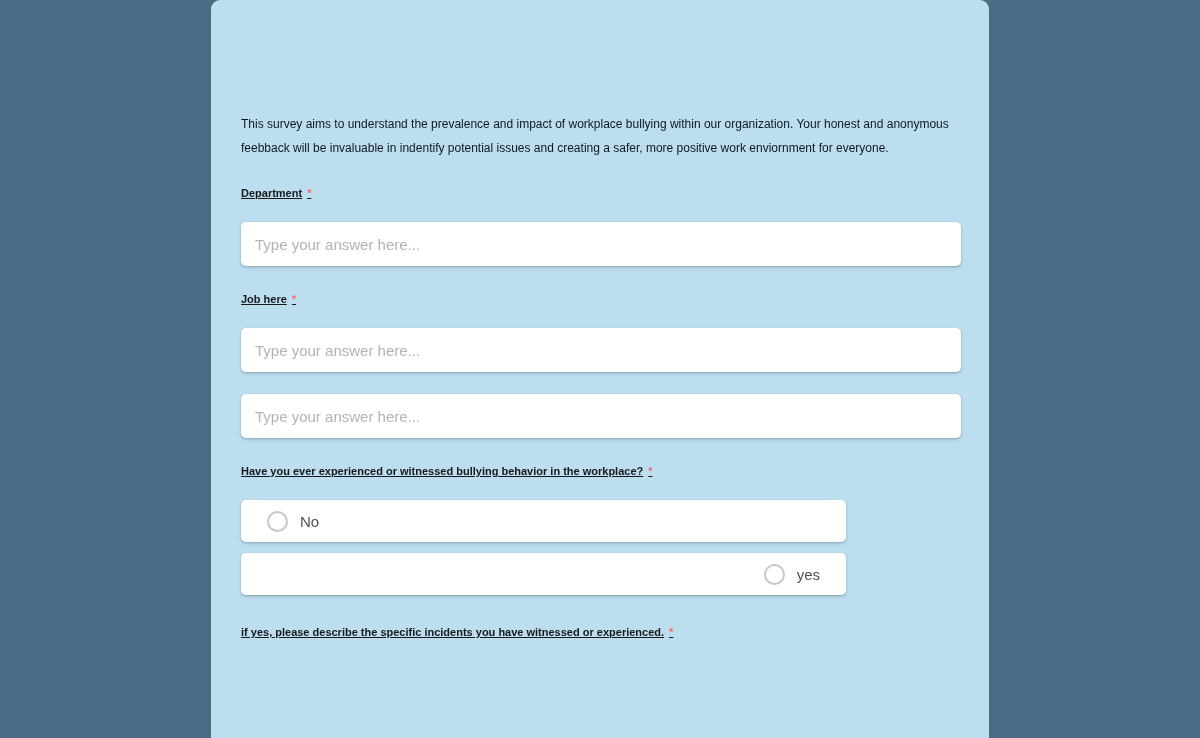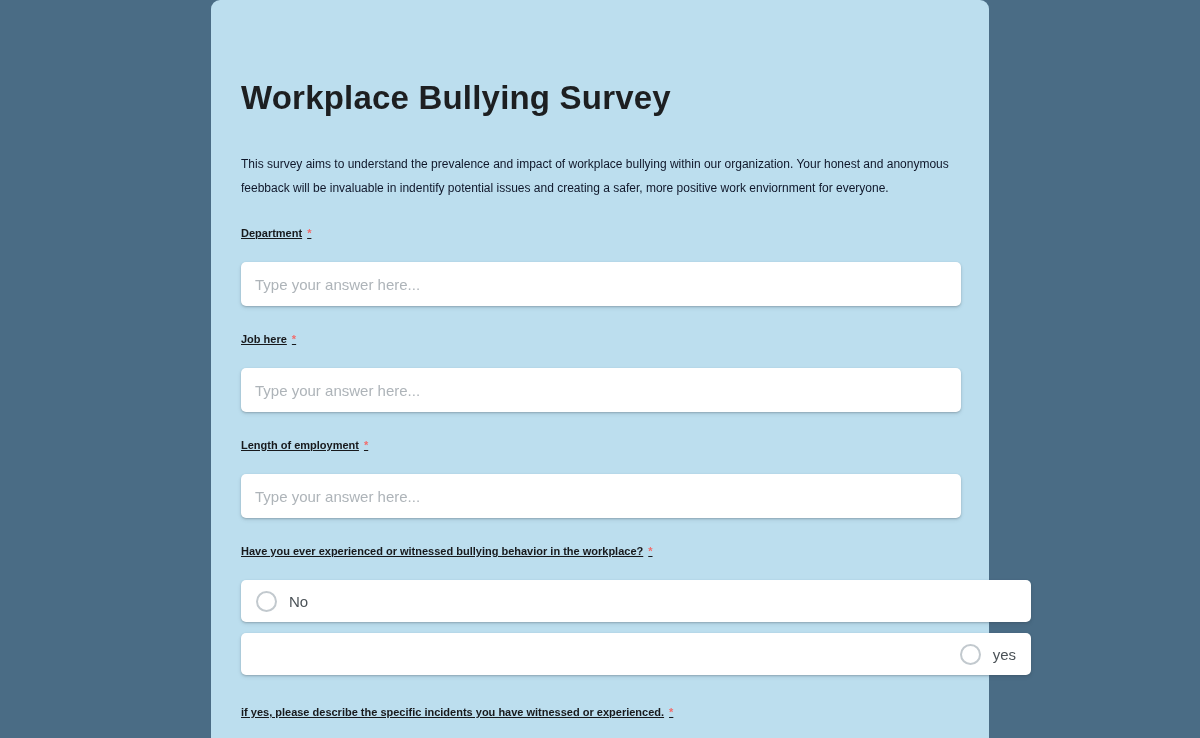--- a/index.html
+++ b/index.html
@@ -64,28 +64,28 @@
     box-shadow: 0 1px 2px rgba(50, 60, 70, 0.28), 0 2px 4px rgba(50, 60, 70, 0.10);
     padding: 6px 14px;
     font-size: 15px;
     color: #333;
     font-family: "Liberation Sans", sans-serif;
     outline: none;
   }
   .text-input::placeholder { color: #aeb4b9; opacity: 1; }
 
   .radio-option {
-    width: 790px;
+    width: 605px;
     height: 42px;
     border-radius: 5px;
     background: #ffffff;
     box-shadow: 0 1px 2px rgba(50, 60, 70, 0.28), 0 2px 4px rgba(50, 60, 70, 0.10);
     display: flex;
     align-items: center;
-    padding: 0 15px;
+    padding: 0 26px;
     cursor: pointer;
   }
   .radio-option + .radio-option { margin-top: 11px; justify-content: flex-end; }
 
   .radio-circle {
     width: 21px;
     height: 21px;
     border-radius: 50%;
     border: 2px solid #c2c9ce;
     background: #ffffff;
@@ -96,42 +96,38 @@
     margin-left: 12px;
     font-size: 15px;
     color: #4b5257;
   }
 </style>
 </head>
 <body>
 
 <div class="survey-card">
 
-  <h1 class="survey-title">Workplace Bullying Survey</h1>
 
   <p class="survey-description">This survey aims to understand the prevalence and impact of workplace bullying within our organization. Your honest and anonymous feebback will be invaluable in indentify potential issues and creating a safer, more positive work enviornment for everyone.</p>
 
   <div class="field">
     <div class="field-label">
       <span>Department</span><span class="required-asterisk">*</span>
     </div>
     <input type="text" class="text-input" placeholder="Type your answer here..." style="">
   </div>
 
   <div class="field">
     <div class="field-label">
       <span>Job here</span><span class="required-asterisk">*</span>
     </div>
     <input type="text" class="text-input" placeholder="Type your answer here..." style="">
   </div>
 
   <div class="field">
-    <div class="field-label">
-      <span>Length of employment</span><span class="required-asterisk">*</span>
-    </div>
     <input type="text" class="text-input" placeholder="Type your answer here..." style="">
   </div>
 
   <div class="field">
     <div class="field-label">
       <span>Have you ever experienced or witnessed bullying behavior in the workplace?</span><span class="required-asterisk">*</span>
     </div>
 
     <div class="radio-option">
       <span class="radio-circle"></span>

